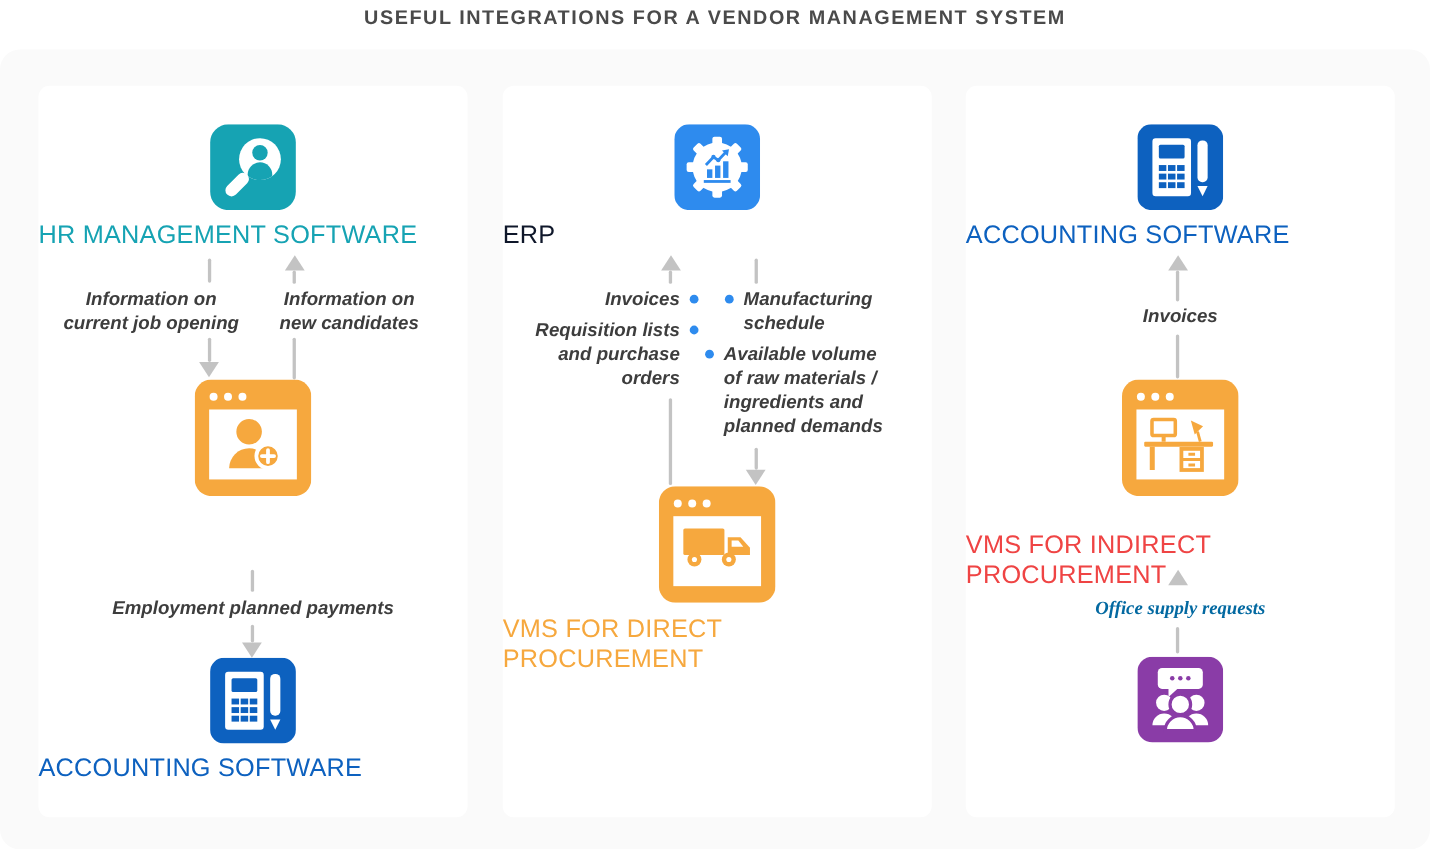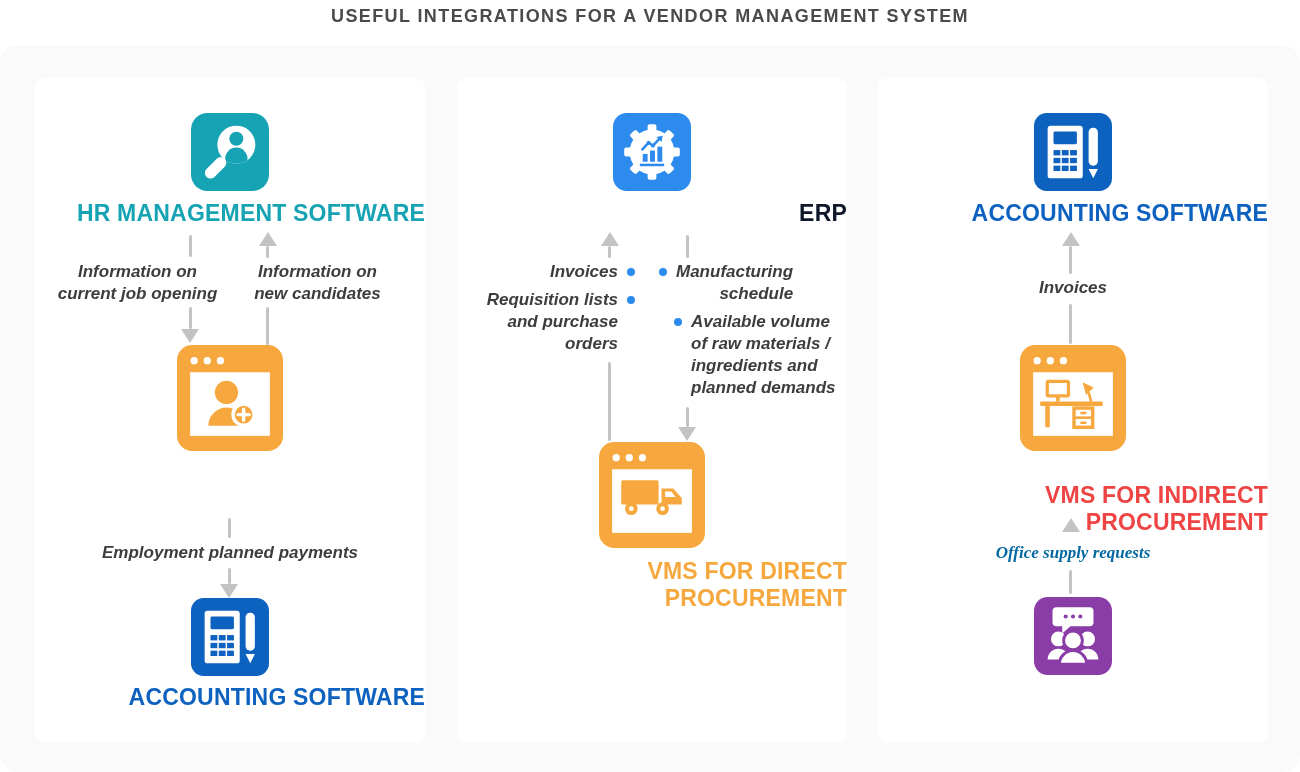--- a/index.html
+++ b/index.html
@@ -9,22 +9,22 @@
   .header { position:absolute; top:6px; left:0; width:100%; text-align:center;
     font-size:18px; font-weight:bold; letter-spacing:1.4px; }
   .canvas { position:absolute; top:45px; left:0; width:1300px; height:727px;
     background:#fafafa; border-radius:18px; }
   .card { position:absolute; top:33px; width:390px; height:665px;
     background:#ffffff; border-radius:10px; }
   .card1 { left:35px; } .card2 { left:457px; } .card3 { left:878px; }
   .tile { position:absolute; display:block; }
   .t78 { width:78px; height:78px; }
   .t106 { width:106px; height:106px; }
-  .node-title { position:absolute; left:0; width:100%; text-align:right;
-    font-size:23px; font-weight:bold; line-height:27px; white-space:pre-line;
+  .node-title { position:absolute; left:0; width:100%; text-align:left;
+    font-size:23px; font-weight:normal; line-height:27px; white-space:pre-line;
     letter-spacing:0.2px; }
   .flow-label { font-size:17px; font-weight:bold; font-style:italic;
     line-height:22px; white-space:pre-line; }
   .abs-label { position:absolute; text-align:center; }
   .vline { position:absolute; width:3px; background:#c3c3c3; border-radius:1.5px; }
   .ah-down { position:absolute; width:0; height:0;
     border-left:9px solid transparent; border-right:9px solid transparent;
     border-top:14px solid #c3c3c3; }
   .ah-up { position:absolute; width:0; height:0;
     border-left:9px solid transparent; border-right:9px solid transparent;
@@ -154,24 +154,24 @@
         <div class="flow-label" style="color: rgb(61, 61, 61);">Requisition lists
 and purchase
 orders</div>
         <span class="bullet" style="color: rgb(46, 139, 238);"></span>
       </div>
       <div class="vline" style="left:151px;top:284px;height:79px"></div>
 
       <div class="vline" style="left:229px;top:157px;height:23px"></div>
       <div class="flow-row row-fromline" style="left:202px;top:183px;width:185px">
         <span class="bullet" style="color: rgb(46, 139, 238);"></span>
-        <div class="flow-label" style="color: rgb(61, 61, 61); text-align: right;">Manufacturing
+        <div class="flow-label" style="color: rgb(61, 61, 61);">Manufacturing
 schedule</div>
       </div>
-      <div class="flow-row row-fromline" style="left:217px;top:233px;width:188px">
+      <div class="flow-row row-fromline" style="left:184px;top:233px;width:188px">
         <span class="bullet" style="color: rgb(46, 139, 238);"></span>
         <div class="flow-label" style="color: rgb(61, 61, 61);">Available volume
 of raw materials /
 ingredients and
 planned demands</div>
       </div>
       <div class="vline" style="left:229px;top:329px;height:20px"></div>
       <div class="ah-down" style="left:221px;top:349px"></div>
 
       <svg class="tile t106" style="left: 142px; top: 364px; color: rgb(246, 168, 62);" viewBox="0 0 105 105">

